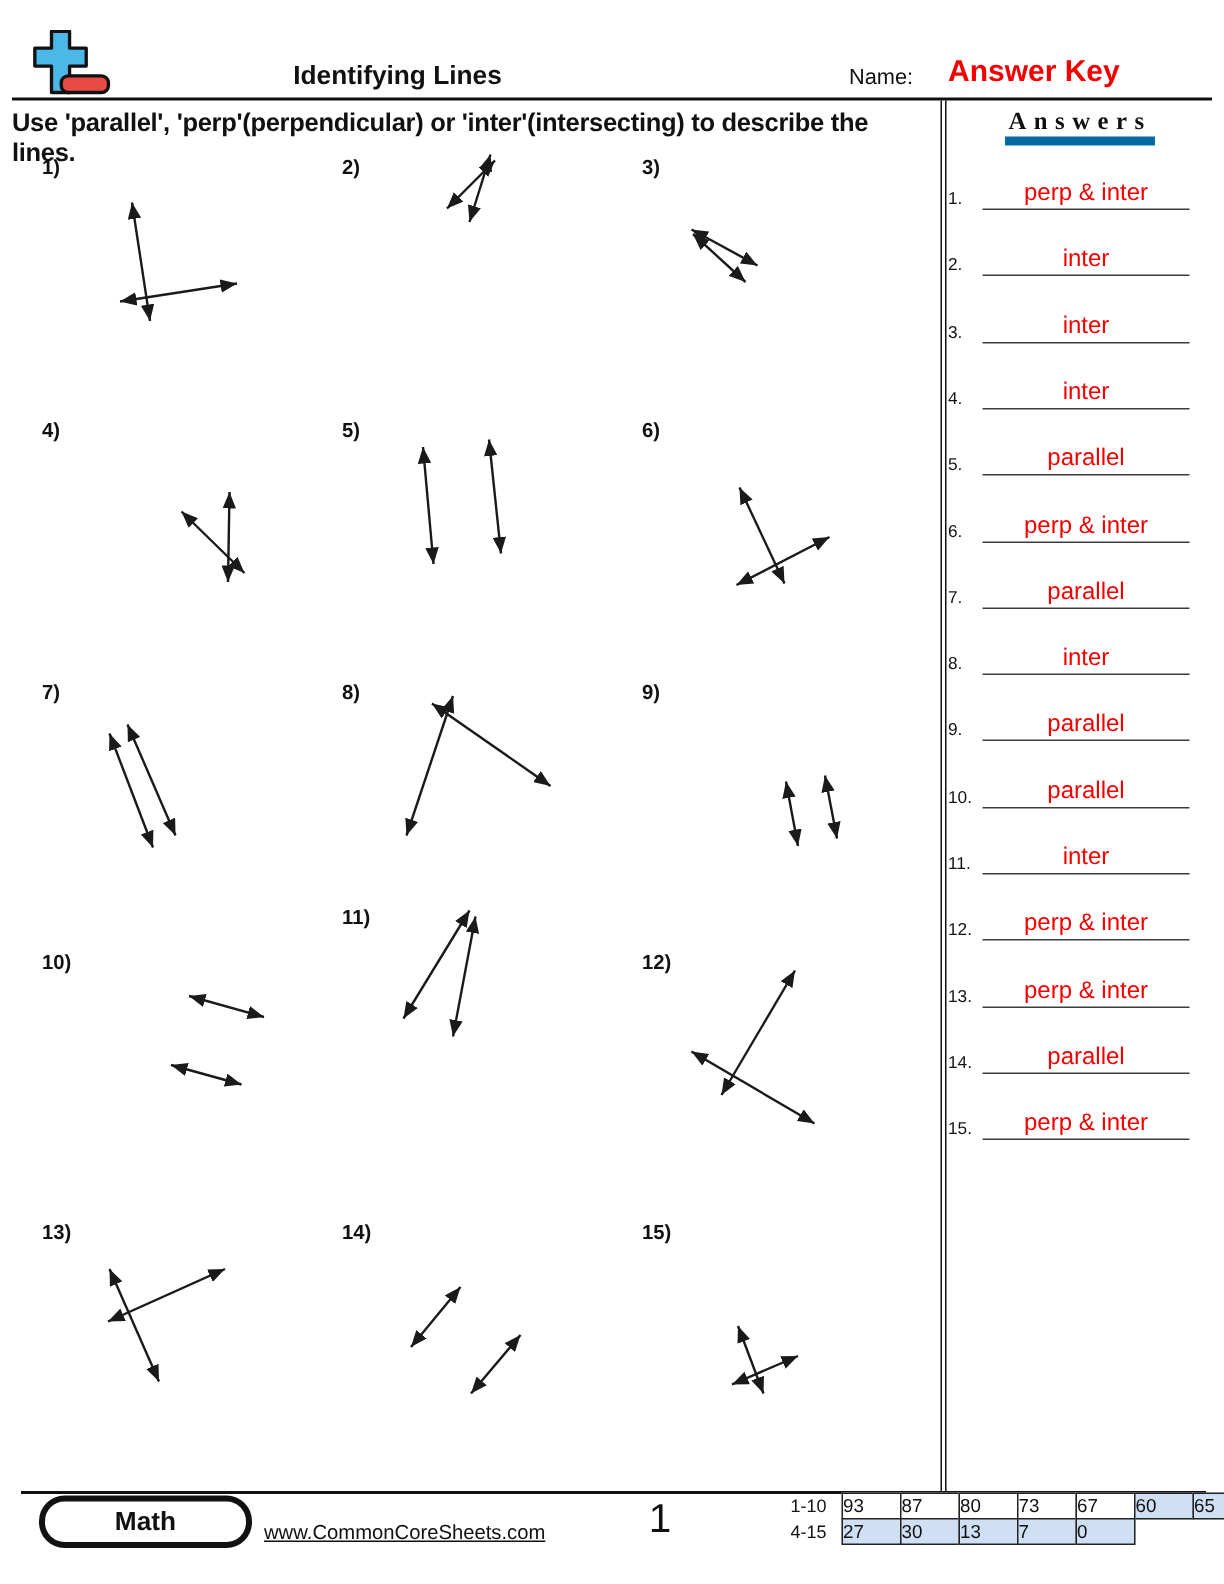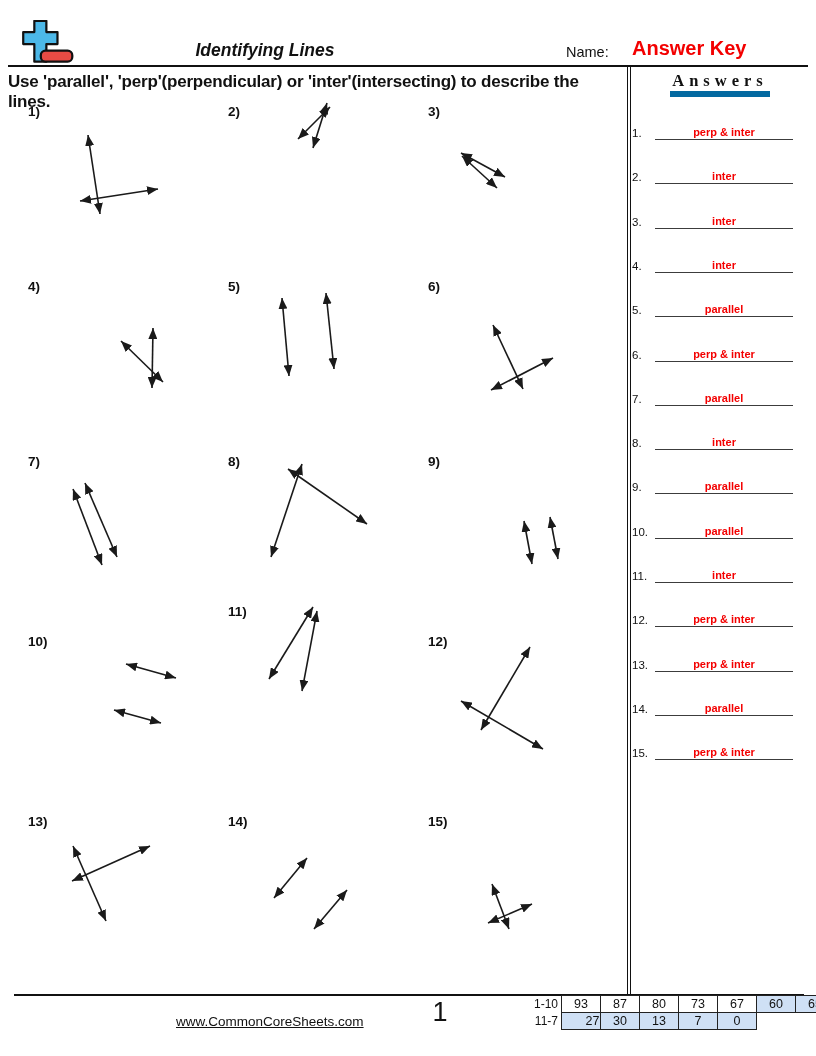--- a/index.html
+++ b/index.html
@@ -5,58 +5,58 @@
   * { margin:0; padding:0; box-sizing:border-box; }
   html,body { background:#ffffff; }
   .page {
     position:relative; width:816px; height:1056px; margin:0 auto;
     background:#ffffff; overflow:hidden;
     font-family:"Liberation Sans", sans-serif; color:#111;
   }
   
   .logo { position:absolute; left:22px; top:20px; width:58px; height:50px; }
   .page-title { position:absolute; left:0; top:40px; width:530px; text-align:center;
-    font-size:17.5px; font-weight:bold;font-style:italic; }
+    font-size:17.5px; font-weight:bold; }
   .name-label { position:absolute; left:566px; top:44px; font-size:14.5px; }
   .name-value { position:absolute; left:632px; top:37px; font-size:20px; font-weight:bold; }
   .hrule { position:absolute; left:8px; top:65px; width:800px; height:2.2px; background:#111; }
   .instruction { position:absolute; left:8px; top:72px; width:612px;
     font-size:17px; font-weight:bold; letter-spacing:-0.2px; }
   
   .problem { position:absolute; width:200px; height:172px; }
   .problem-label { position:absolute; left:8px; top:4px; font-size:13.5px; font-weight:bold; }
   .problem svg { position:absolute; left:0; top:0; }
   
   .vdivider { position:absolute; left:627px; top:67px; height:927px; width:4px;
     border-left:1.6px solid #111; border-right:1.6px solid #111; }
   .answers-heading { position:absolute; left:640px; top:71px; width:160px; text-align:center;
     font-size:16.5px; font-weight:bold; letter-spacing:5px; }
   .answers-heading span { border-bottom:6px solid #0369a1; padding:0 2px 1px 2px;font-family:Liberation Serif, serif; }
   .answer-row { position:absolute; left:630px; width:164px; height:30px; }
   .answer-num { position:absolute; left:2px; bottom:1px; font-size:11.5px; }
   .answer-blank { position:absolute; left:25px; right:1px; bottom:0;
     border-bottom:1.6px solid #3c3c3c; text-align:center;
-    font-size:11px; font-weight:bold; padding-bottom:1px; white-space:nowrap; }
+    font-size:16px; font-weight:normal; padding-bottom:1px; white-space:nowrap; }
   
   .frule { position:absolute; left:14px; top:994px; width:790px; height:2px; background:#111; }
   .math-pill { position:absolute; left:26px; top:997px; width:142px; height:35px;
     background:#111; border-radius:17px; }
   .math-pill-inner { position:absolute; left:4px; top:4px; right:4px; bottom:4px;
     background:#fff; border-radius:13px; text-align:center;
     font-size:17.5px; font-weight:bold; line-height:26px; color:#111; }
   .website { position:absolute; left:176px; top:1014px; font-size:13.5px;text-decoration:underline; }
   .page-number { position:absolute; left:425px; top:997px; width:30px; text-align:center;
     font-size:27px; font-weight:400; }
   .score-grid { position:absolute; left:520px; top:995px; }
   .score-row { display:flex; height:18px; }
   .score-row + .score-row { margin-top:-1px; }
-  .score-label { width:42px; text-align:right; padding-right:4px;
+  .score-label { width:42px; text-align:center; padding-right:4px;
     font-size:12px; line-height:18px; }
   .score-cell { width:40px; height:18px; border:1px solid #222; margin-left:-1px;
-    font-size:12.5px; line-height:16px; text-align:center; background:#fff; }
+    font-size:12.5px; line-height:16px; background:#fff; }
   .score-cell:first-of-type { margin-left:0; }
 </style>
 </head>
 <body>
 
 <div class="page">
 
   <svg class="logo" viewBox="0 0 62 54">
     <path d="M13,1 h13 v12 h12 v13 h-12 v19 h-13 v-19 h-12 v-13 h12 z" stroke="#111" stroke-width="2.4" stroke-linejoin="round" fill="#4cb8e8"></path>
     <rect x="20" y="33" width="34" height="12" rx="5" stroke="#111" stroke-width="2.4" fill="#e84b44"></rect>
@@ -312,39 +312,42 @@
         <span class="answer-num">14.</span>
         <span class="answer-blank" style="color: rgb(243, 0, 0);">parallel</span>
       </div>
       <div class="answer-row" style="top: 730.2px;">
         <span class="answer-num">15.</span>
         <span class="answer-blank" style="color: rgb(243, 0, 0);">perp &amp; inter</span>
       </div>
     </div>
 
   <div class="frule"></div>
+  <div class="math-pill">
+    <div class="math-pill-inner">Math</div>
+  </div>
   <div class="website">www.CommonCoreSheets.com</div>
   <div class="page-number">1</div>
   <div class="score-grid" id="score-grid">
       <div class="score-row">
         <div class="score-label">1-10</div>
         <div class="score-cell">93</div>
         <div class="score-cell">87</div>
         <div class="score-cell">80</div>
         <div class="score-cell">73</div>
         <div class="score-cell">67</div>
         <div class="score-cell" style="background: rgb(207, 224, 245);">60</div>
         <div class="score-cell" style="background: rgb(207, 224, 245);">65</div>
         <div class="score-cell" style="background: rgb(207, 224, 245);">47</div>
         <div class="score-cell" style="background: rgb(207, 224, 245);">40</div>
         <div class="score-cell" style="background: rgb(207, 224, 245);">33</div>
       </div>
       <div class="score-row">
-        <div class="score-label">11-7</div>
-        <div class="score-cell" style="background: rgb(207, 224, 245); padding-left: 23px;">27</div>
+        <div class="score-label">4-15</div>
+        <div class="score-cell" style="background: rgb(207, 224, 245);">27</div>
         <div class="score-cell" style="background: rgb(207, 224, 245);">30</div>
         <div class="score-cell" style="background: rgb(207, 224, 245);">13</div>
         <div class="score-cell" style="background: rgb(207, 224, 245);">7</div>
         <div class="score-cell" style="background: rgb(207, 224, 245);">0</div>
       </div>
     </div>
 
 </div>
 
 </body></html>

